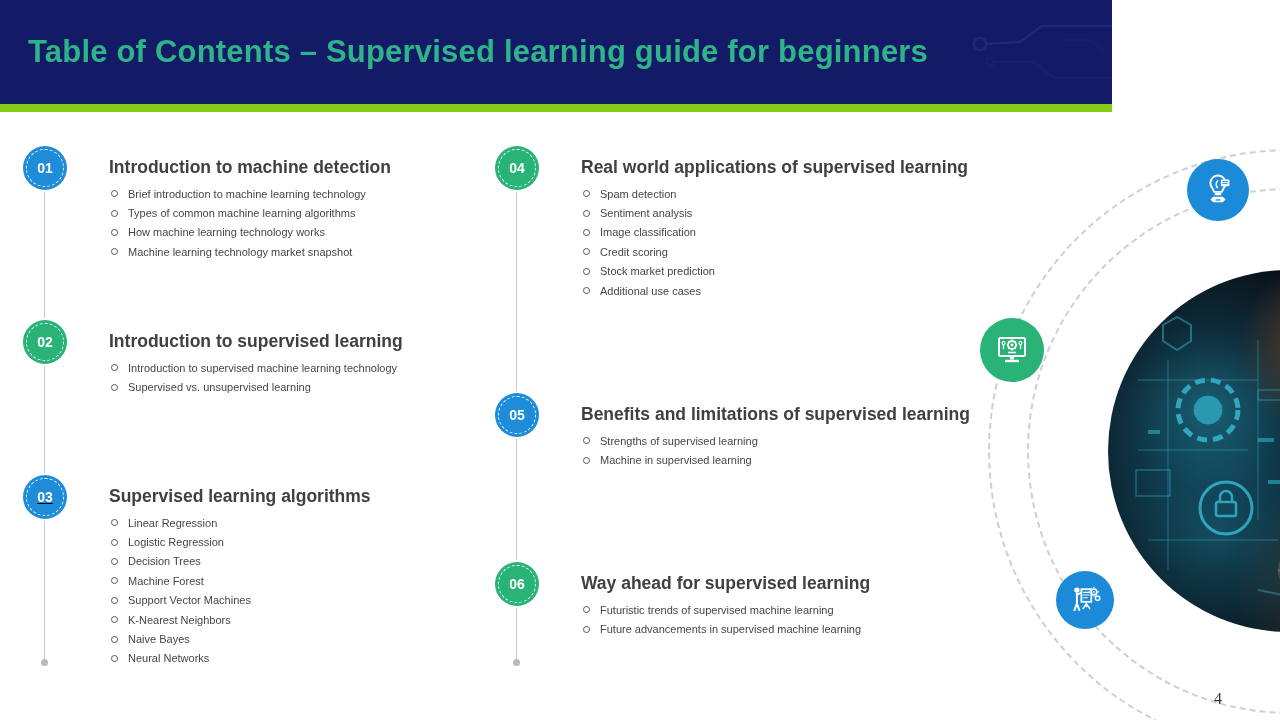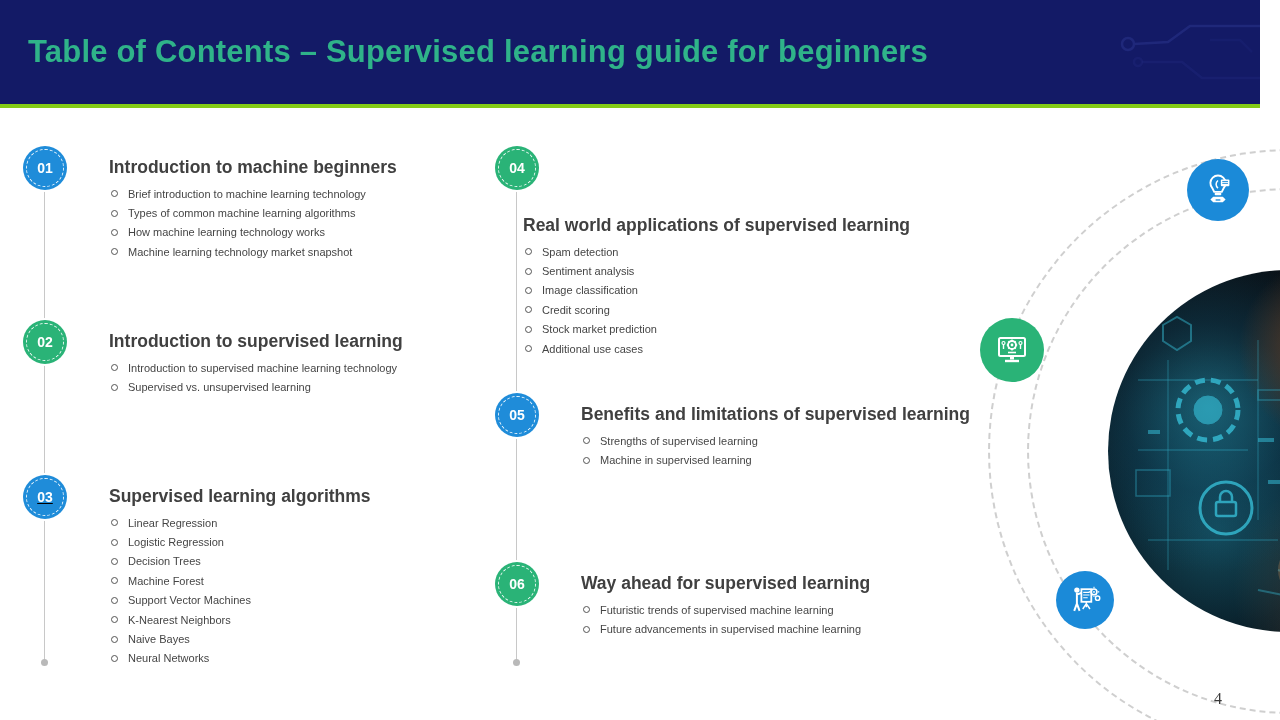--- a/index.html
+++ b/index.html
@@ -2,22 +2,22 @@
 <html><head>
 <meta charset="utf-8">
 <style>
   html,body{margin:0;padding:0;background:#e9e9e9;}
   .slide{
     position:relative;width:1280px;height:720px;background:#ffffff;
     overflow:hidden;font-family:"Liberation Sans","DejaVu Sans",sans-serif;
   }
   
   .header{
-    position:absolute;left:0;top:0;width:1260px;height:104px;
-    background:#131a66;border-bottom:4px solid #84cc16;
+    position:absolute;left:0;top:0;width:1112px;height:104px;
+    background:#131a66;border-bottom:8px solid #84cc16;
   }
   .header h1{
     margin:0;position:absolute;left:28px;top:50%;transform:translateY(-50%);
     font-size:31px;font-weight:bold;letter-spacing:.2px;color:#2fb389;white-space:nowrap;
   }
   .circuit{position:absolute;right:0;top:0;opacity:.9;}
   
   .vline{position:absolute;width:1px;background:#c8c8c8;z-index:0;}
   .line-dot{position:absolute;width:7px;height:7px;border-radius:50%;background:#b9b9b9;z-index:0;}
   
@@ -86,21 +86,21 @@
   <div class="line-dot" style="left:513px;top:659px;"></div>
 
   <div class="dashed-circle" style="left:988px;top:149px;width:600px;height:600px;"></div>
   <div class="dashed-circle" style="left:1027px;top:188px;width:522px;height:522px;"></div>
 
   <section class="toc-section" style="left:23px;top:146px;">
     <div class="badge" style="background: rgb(31, 140, 217);">
       <span class="badge-num">01</span>
     </div>
     <div class="sec-content">
-      <h2 class="sec-title">Introduction to machine beginners</h2>
+      <h2 class="sec-title">Introduction to machine detection</h2>
       <ul class="bullets">
           <li>
             <span class="marker"></span>
             <span>Brief introduction to machine learning technology</span>
           </li>
           <li>
             <span class="marker"></span>
             <span>Types of common machine learning algorithms</span>
           </li>
           <li>
@@ -170,21 +170,21 @@
             <span>Naive Bayes</span>
           </li>
           <li>
             <span class="marker"></span>
             <span>Neural Networks</span>
           </li>
         </ul>
     </div>
   </section>
 
-  <section class="toc-section" style="left:495px;top:146px;flex-direction:column;">
+  <section class="toc-section" style="left:495px;top:146px;">
     <div class="badge" style="background: rgb(42, 179, 119);">
       <span class="badge-num">04</span>
     </div>
     <div class="sec-content">
       <h2 class="sec-title">Real world applications of supervised learning</h2>
       <ul class="bullets">
           <li>
             <span class="marker"></span>
             <span>Spam detection</span>
           </li>

